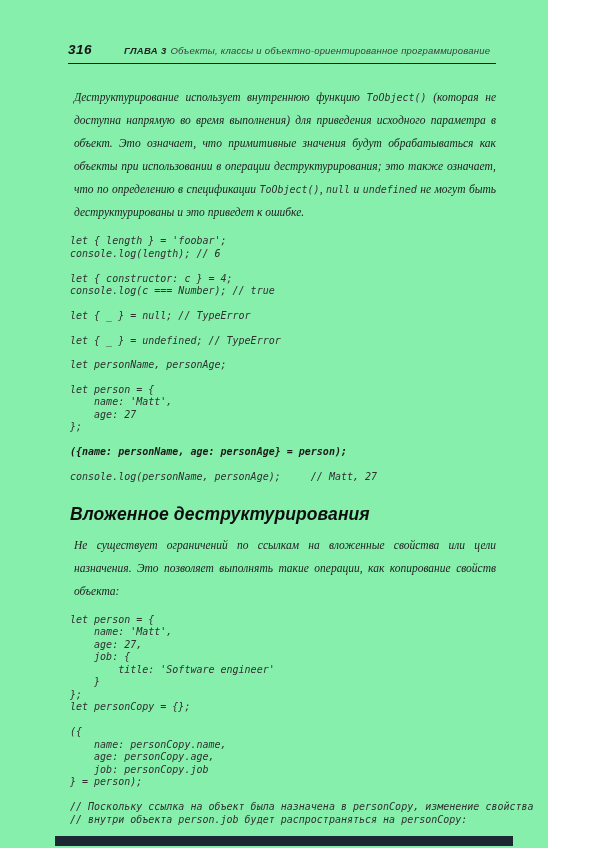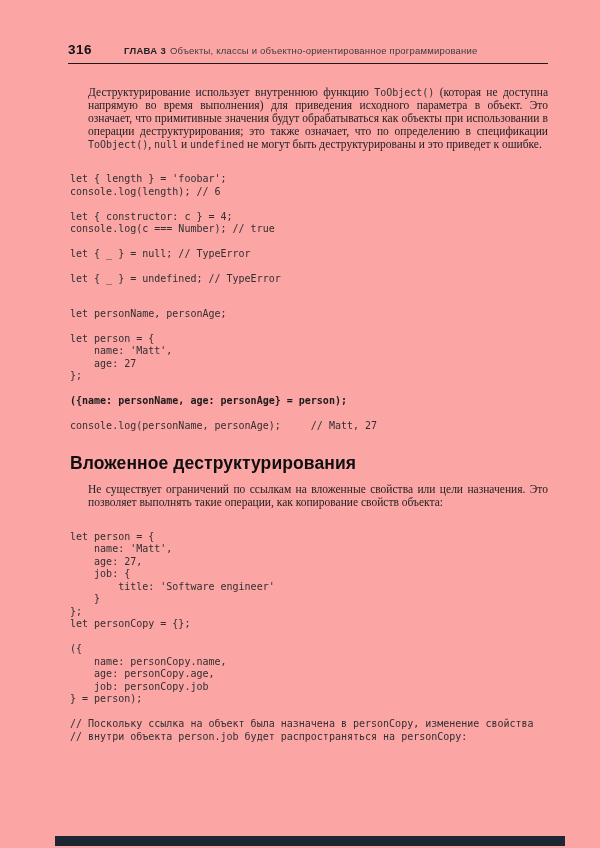--- a/index.html
+++ b/index.html
@@ -1,22 +1,23 @@
 <!DOCTYPE html>
 <html lang="ru"><head>
 <meta charset="utf-8">
 <style>
   html, body { margin: 0; padding: 0; background: #ffffff; }
   .page {
     position: relative;
-    width: 600px;
+    width: 548px;
     height: 848px;
-    background: #fca5a5;
+    background: #86efac;
     overflow: hidden;
     font-family: "Liberation Serif", serif;
+    font-style: italic;
   }
   
   .header {
     position: absolute;
     left: 68px;
     right: 52px;
     top: 42px;
     display: flex;
     align-items: baseline;
     padding-bottom: 6px;
@@ -44,33 +45,33 @@
     letter-spacing: 0.2px;
   }
   
   .content {
     position: absolute;
     left: 70px;
     right: 52px;
     top: 86px;
   }
   .para {
-    margin: 0 0 11px 18px;
+    margin: 0 0 11px 4px;
     font-size: 11.5px;
-    line-height: 13px;
+    line-height: 23px;
     color: #222222;
     text-align: justify;
   }
   .inline-code {
     font-family: "DejaVu Sans Mono", monospace;
     font-size: 10px;
     color: #333333;
   }
   pre.code {
-    margin: 22px 0;
+    margin: 11px 0;
     font-family: "DejaVu Sans Mono", monospace;
     font-size: 10px;
     line-height: 12.5px;
     color: #303030;
     white-space: pre;
   }
   pre.code-joined { margin: 0; }
   .code2-wrap { margin: 0 0; }
   pre.code-bold {
     margin: 12.5px 0 0 0;

